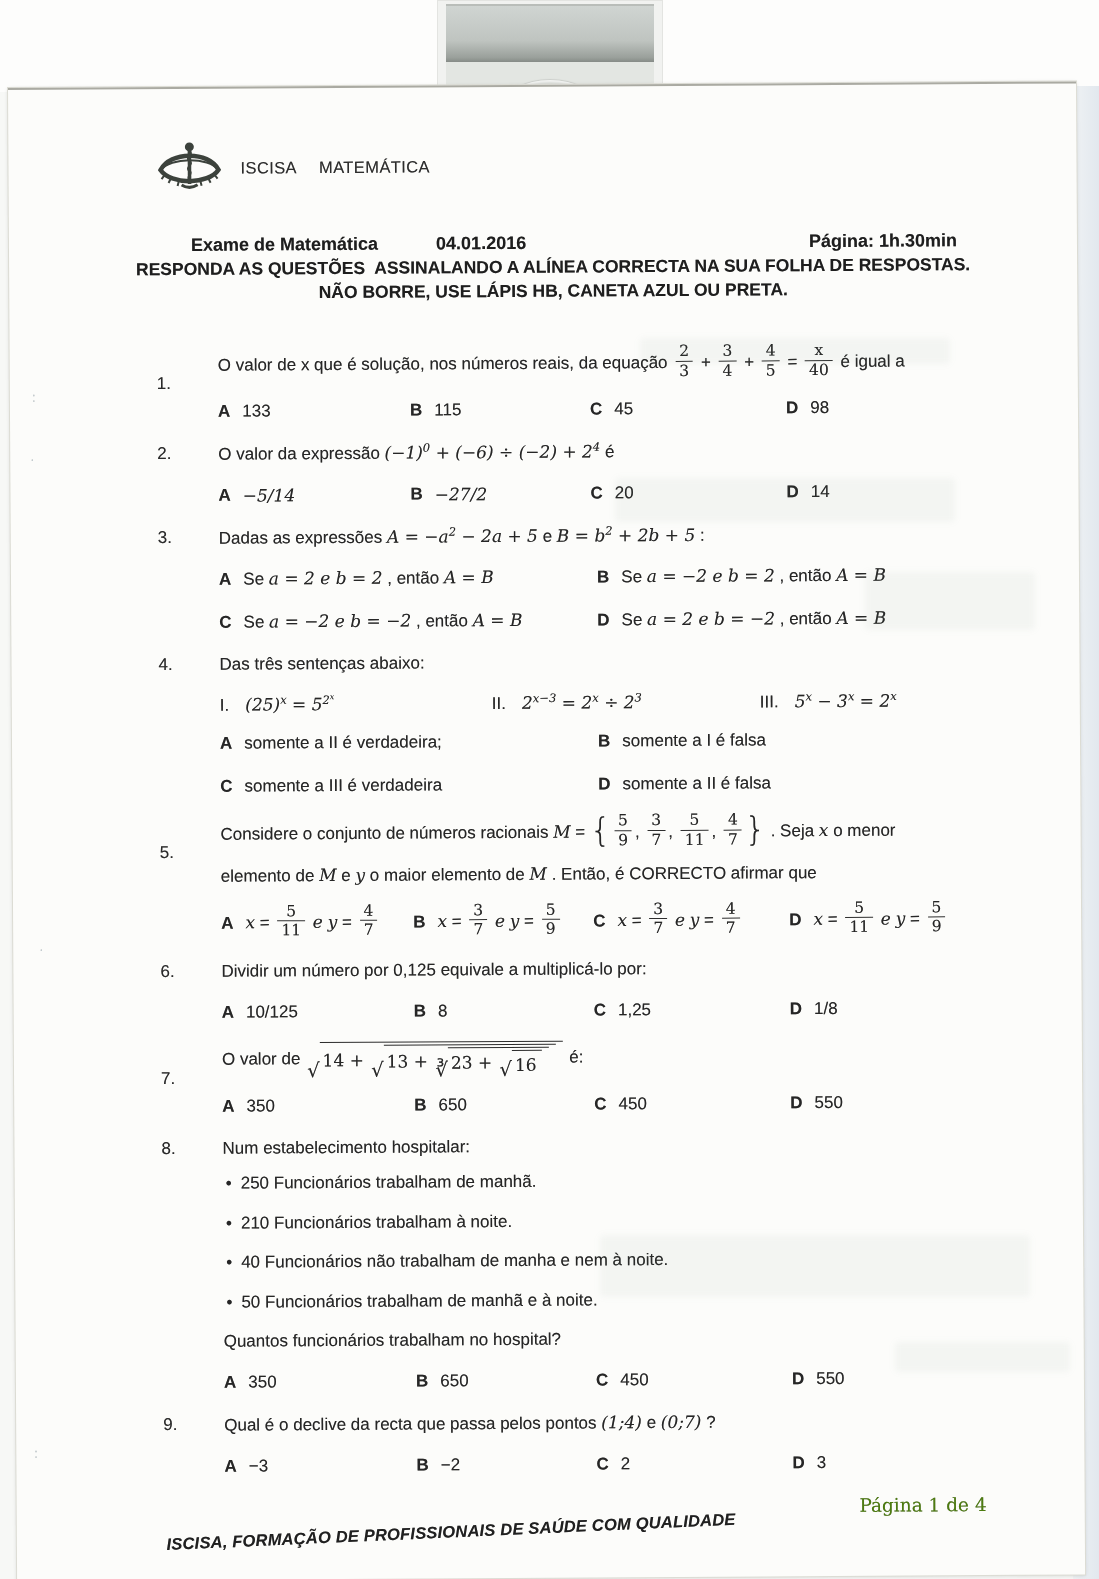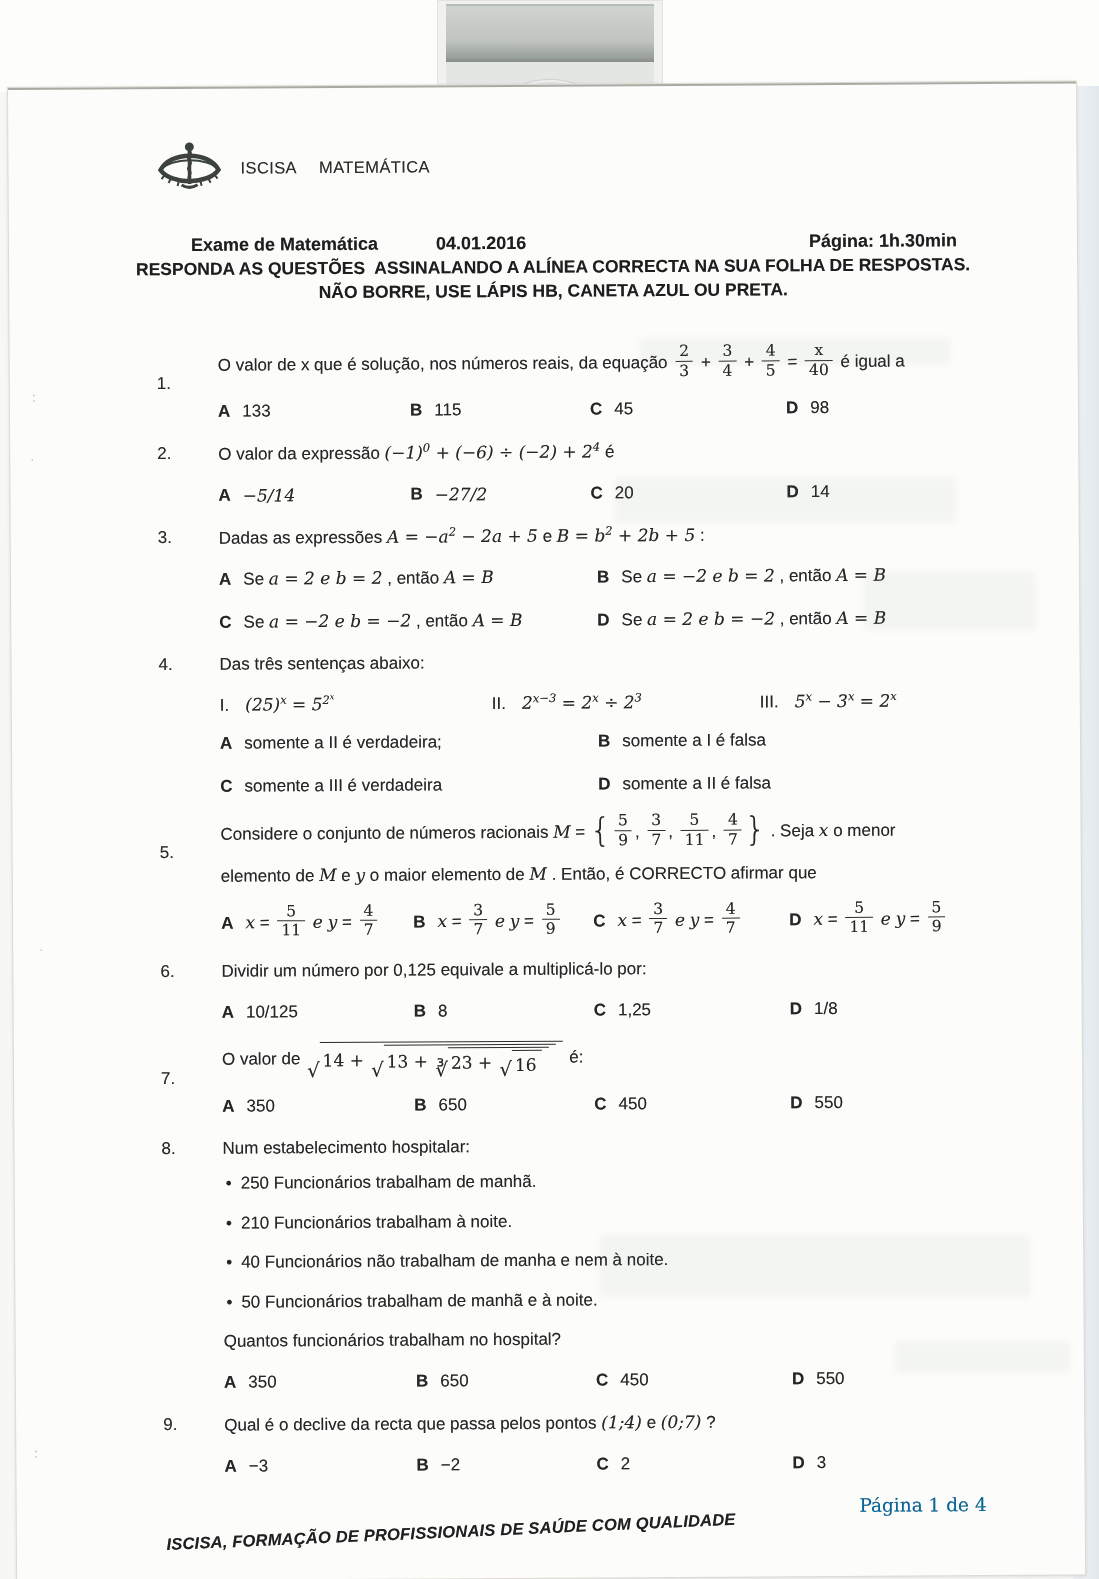--- a/index.html
+++ b/index.html
@@ -62,21 +62,21 @@
   .fd{border-top:1.4px solid #2e2e2e;padding:1px 4px 0;}
   .sqrt{display:inline-flex;align-items:stretch;vertical-align:middle;margin:0 2px;
         font-family:"DejaVu Serif",serif;}
   .rsign{font-family:"DejaVu Sans",sans-serif;font-size:1.15em;line-height:1;align-self:flex-end;
         transform:translateY(2px);}
   .rad{border-top:1.6px solid #2b2b2b;padding:2px 5px 0 3px;display:inline-block;}
   .bigd{font-size:1.95em;font-weight:300;vertical-align:middle;line-height:.85;
         font-family:"DejaVu Sans",sans-serif;position:relative;top:-3px;}
   
   .page-num{position:absolute;right:98px;bottom:60px;font-family:"DejaVu Serif",serif;
-            font-size:18.5px;color:#0369a1;}
+            font-size:18.5px;color:#4d7c0f;}
   .motto{position:absolute;left:150px;bottom:26px;font-style:italic;font-weight:bold;
          font-size:16.5px;transform:rotate(-2.2deg);transform-origin:left bottom;
          letter-spacing:.2px;color:#202020;}
   
   .ghost{position:absolute;background:rgba(105,140,115,.06);filter:blur(3px);border-radius:4px;z-index:3;pointer-events:none;}
   .speck{position:absolute;color:#93a4ad;opacity:.55;font-size:13px;z-index:3;}
 </style>
 </head>
 <body>
 

